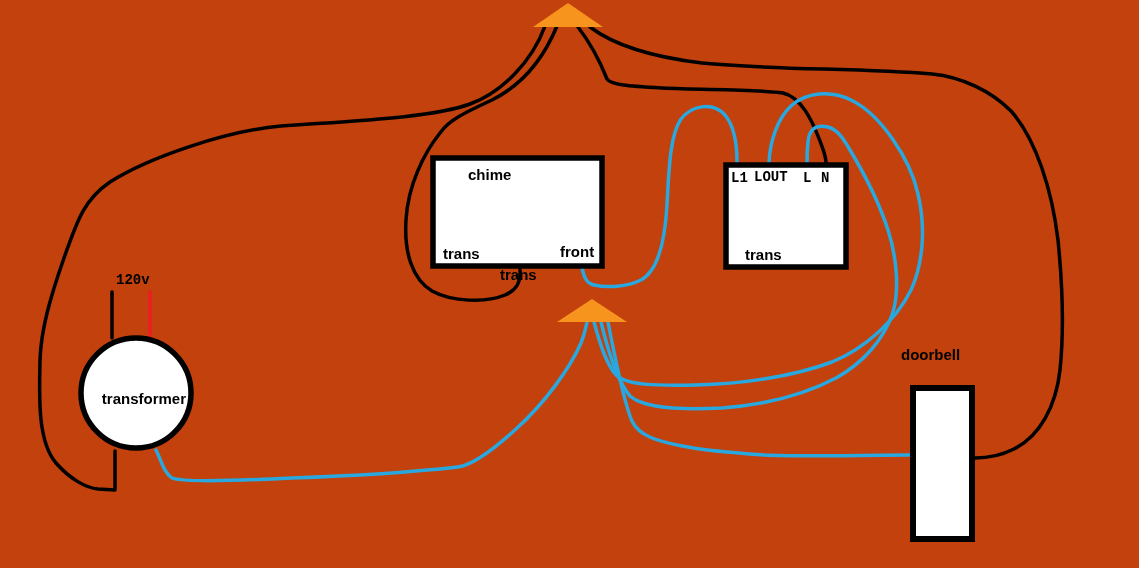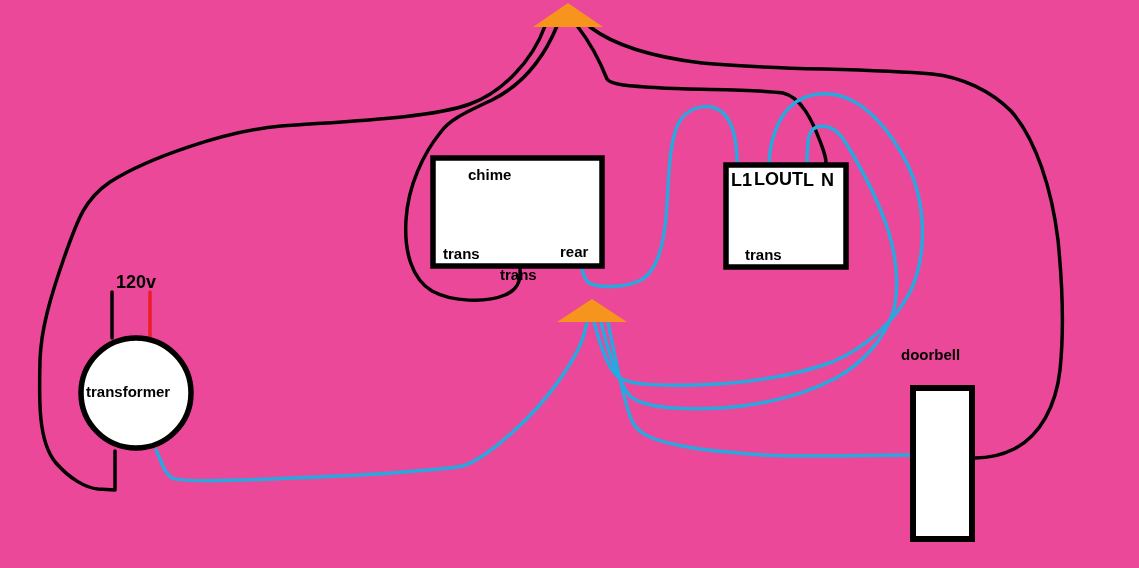--- a/index.html
+++ b/index.html
@@ -1,33 +1,33 @@
 <!DOCTYPE html>
 <html><head>
 <meta charset="utf-8">
 <style>
   html,body{margin:0;padding:0;background:#ffffff;}
   .canvas{
     position:relative;
     width:1139px;height:568px;
-    background:#ec4899;
+    background:#c2410c;
     overflow:hidden;
     font-family:"Liberation Sans", sans-serif;
   }
   .canvas svg{position:absolute;left:0;top:0;}
   .lbl{
     position:absolute;
     color:#000;
     font-weight:bold;
     font-size:15px;
     line-height:1.1;
     white-space:nowrap;
   }
-  .lbl.small{font-size:18px;}
-  .lbl.center{text-align:left;}
+  .lbl.small{font-size:14px;font-family:Liberation Mono, monospace;}
+  .lbl.center{text-align:right;margin-top:7px;}
 </style>
 </head>
 <body>
 
 <div class="canvas">
 
   <svg width="1139" height="568" viewBox="0 0 1139 568">
 
     <path fill="none" stroke-width="3.5" stroke-linecap="round" stroke-linejoin="round" d="M 545 26
              C 532 62, 502 92, 470 104
@@ -118,21 +118,21 @@
     <rect x="726" y="165" width="120" height="102" fill="#ffffff" stroke-width="5.5" stroke="#000000"></rect>
 
     <rect x="913" y="388" width="59" height="151" fill="#ffffff" stroke-width="6" stroke="#000000"></rect>
 
     <circle cx="136" cy="393" r="55" fill="#ffffff" stroke-width="5.5" stroke="#000000"></circle>
   </svg>
 
   <span class="lbl" style="left:468px;top:167px;">chime</span>
   <span class="lbl" style="left:443px;top:246px;">trans</span>
   <span class="lbl" style="left:500px;top:248px;margin-top:19px;">trans</span>
-  <span class="lbl" style="left:560px;top:244px;">rear</span>
+  <span class="lbl" style="left:560px;top:244px;">front</span>
 
   <span class="lbl small" style="left:731px;top:171px;">L1</span>
   <span class="lbl small" style="left:754px;top:170px;">LOUT</span>
   <span class="lbl small" style="left:803px;top:171px;">L</span>
   <span class="lbl small" style="left:821px;top:171px;">N</span>
   <span class="lbl" style="left:745px;top:247px;">trans</span>
 
   <span class="lbl center" style="left:86px;top:384px;width:100px;">transformer</span>
   <span class="lbl small" style="left:116px;top:273px;text-align:right;">120v</span>
 

